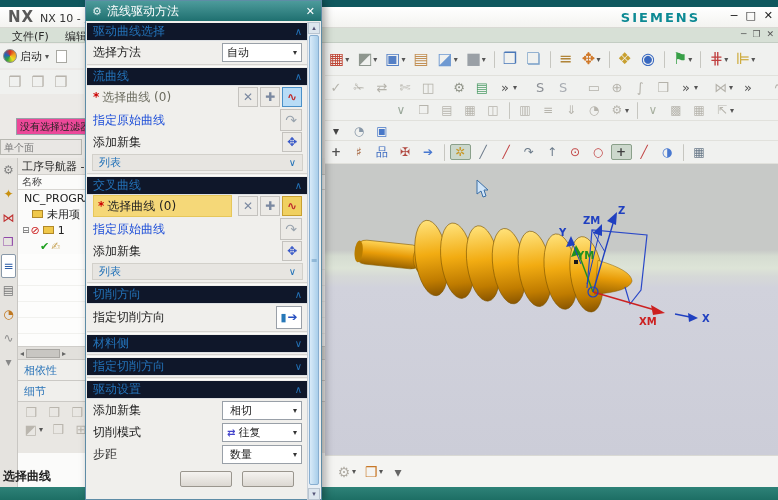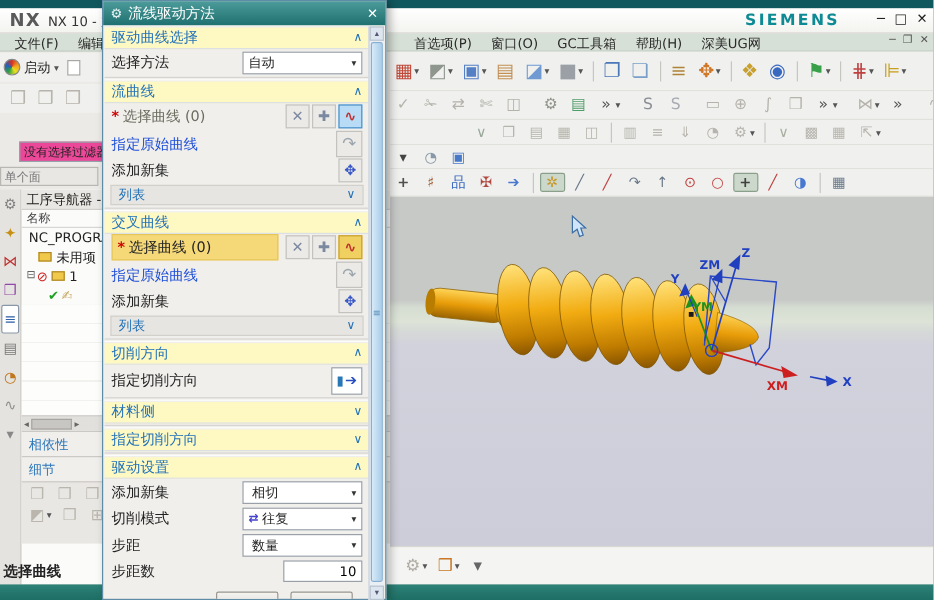--- a/index.html
+++ b/index.html
@@ -62,40 +62,40 @@
   
   .dialog{left:85px;top:0;width:237px;height:500px;background:#f0efec;border:1px solid #5e8ca6;box-shadow:3px 0 8px rgba(0,0,0,.35);z-index:10}
   .dlg-title{height:20px;background:linear-gradient(#4d9b9b,#1f7070);color:#fff;font-size:12px;display:flex;align-items:center;padding:0 6px;gap:5px}
   .dlg-gear{font-size:11px;color:#e8f4f4}
   .dlg-close{margin-left:auto;font-size:11px;cursor:default}
   .dlg-scroll{position:absolute;right:1px;top:21px;width:13px;height:478px;background:#e9eff5;border-left:1px solid #c9d1d9;font-size:7px;color:#557}
   .sb-btn{height:12px;display:flex;align-items:center;justify-content:center;background:#dde6ee;border:1px solid #b8c4d0}
   .sb-btn.bot{position:absolute;bottom:0;left:0;right:0}
   .thumb{position:absolute;left:1px;top:13px;width:10px;height:450px;background:linear-gradient(90deg,#d8eaf8,#a9ceea);border:1px solid #88aed0;border-radius:2px;display:flex;align-items:center;justify-content:center;color:#6898c0;font-size:8px}
   .dlg-body{position:absolute;left:1px;top:21px;width:221px;bottom:0;overflow:hidden}
-  .sec-h{height:18px;display:flex;align-items:center;padding:0 6px;color:#2372b8;background:#fef9c3;border-bottom:1px solid #dde0e3;margin-top:1px;font-size:12px}
+  .sec-h{height:18px;display:flex;align-items:center;padding:0 6px;color:#2372b8;background:#0f172a;border-bottom:1px solid #dde0e3;margin-top:1px;font-size:12px}
   .arr{margin-left:auto;font-size:10px;color:#2372b8}
   .groove{height:3px;border-top:1px solid #d6d4d0;border-bottom:1px solid #fcfcfa;margin:1px 0}
   .row{display:flex;align-items:center;padding:1px 6px;font-size:12px}
   .row.h22{height:22px}.row.h24{height:24px}.row.h20{height:20px}.row.h26{height:26px}
   .ast{color:#c00;font-weight:700;margin-right:3px}
   .sel-lbl{color:#6b6b5e}
   .dis{color:#1d4ed8}
   .iconbtns{margin-left:auto;display:flex;gap:2px;align-items:center}
   .ibtn{width:20px;height:20px;border:1px solid #c4c2be;background:#eceae6;display:flex;align-items:center;justify-content:center;font-size:12px;color:#7a88a0}
   .ibtn.on{background:#b8dcf6;border-color:#4a90c8;color:#c03030;font-weight:700}
   .ibtn.ylw{background:#f0d060;border-color:#c8a030;color:#c03030;font-weight:700}
   .ibtn.lone{width:22px;height:22px;font-size:14px;color:#9aa4ae}
   .ibtn.addset{color:#3858c8;font-weight:700}
   .ylabel{background:#f5d878;border:1px solid #e6c75a;flex:1;height:22px;display:flex;align-items:center;padding:0 4px;margin-right:6px}
   .listbar{height:17px;background:#e7e5e1;border:1px solid #d2d0ca;margin:2px 5px;display:flex;align-items:center;padding:0 6px;color:#2372b8;font-size:11px}
   .dirbtn{margin-left:auto;width:26px;height:23px;border:1px solid #9aa0a8;background:#fff;display:flex;align-items:center;justify-content:center;gap:1px}
   .dirbar{color:#2878b8;font-size:11px}
   .dirarrow{color:#2850c0;font-size:12px;font-weight:700}
-  .combo{margin-left:auto;width:100px;height:19px;background:#fff;border:1px solid #99a0a8;display:flex;align-items:center;padding:0 4px;font-size:11px;gap:3px}
+  .combo{margin-left:auto;width:80px;height:19px;background:#fff;border:1px solid #99a0a8;display:flex;align-items:center;padding:0 4px;font-size:11px;gap:3px}
   .cc{margin-left:auto;font-size:8px;color:#333}
   .ci{color:#4444cc;font-size:10px;font-weight:700}
   .num-input{margin-left:auto;width:66px;height:18px;border:1px solid #99a0a8;background:#fff;font-size:11px;text-align:right;padding:0 4px;font-family:inherit}
   .dlg-btns{display:flex;gap:10px;justify-content:flex-end;padding:6px 14px 0 0}
   .pbtn{width:52px;height:16px;background:linear-gradient(#f5f3f0,#dcd8d2);border:1px solid #9a968e;border-radius:2px}
   text{font-family:"DejaVu Sans","Liberation Sans",sans-serif}
 </style>
 </head>
 <body>
 
@@ -112,28 +112,20 @@
       <span>□</span>
       <span>✕</span>
     </span>
   </div>
 
   <div class="r menubar">
     <span class="menus-left">
 
     <span class="menu-item"><span>文件(F)</span></span>
         <span class="menu-item"><span>编辑(E)</span></span>
-      </span>
-    <span class="menus-right">
-
-    <span class="menu-item"><span>首选项(P)</span></span>
-        <span class="menu-item"><span>窗口(O)</span></span>
-        <span class="menu-item"><span>GC工具箱</span></span>
-        <span class="menu-item"><span>帮助(H)</span></span>
-        <span class="menu-item"><span>深美UG网</span></span>
       </span>
     <span class="mdi-controls">
       <span>─</span>
       <span>❐</span>
       <span>✕</span>
     </span>
   </div>
 
   <div class="r lt-start">
     <span class="swirl"></span>
@@ -752,24 +744,20 @@
           </div>
           <div class="row h22">
             <span>步距</span>
             <span class="combo">
               <span class="ci"></span>
               <span>数量</span>
               <span class="cc">▾</span>
             </span>
           </div>
         </div>
-      <div class="row h22">
-        <span>步距数</span>
-        <input class="num-input" value="10" style="">
-      </div>
       <div class="dlg-btns">
         <span class="pbtn"></span>
         <span class="pbtn"></span>
       </div>
     </div>
 
     <div class="dlg-scroll">
       <div class="sb-btn">▴</div>
       <div class="thumb">
           <span>≡</span>

